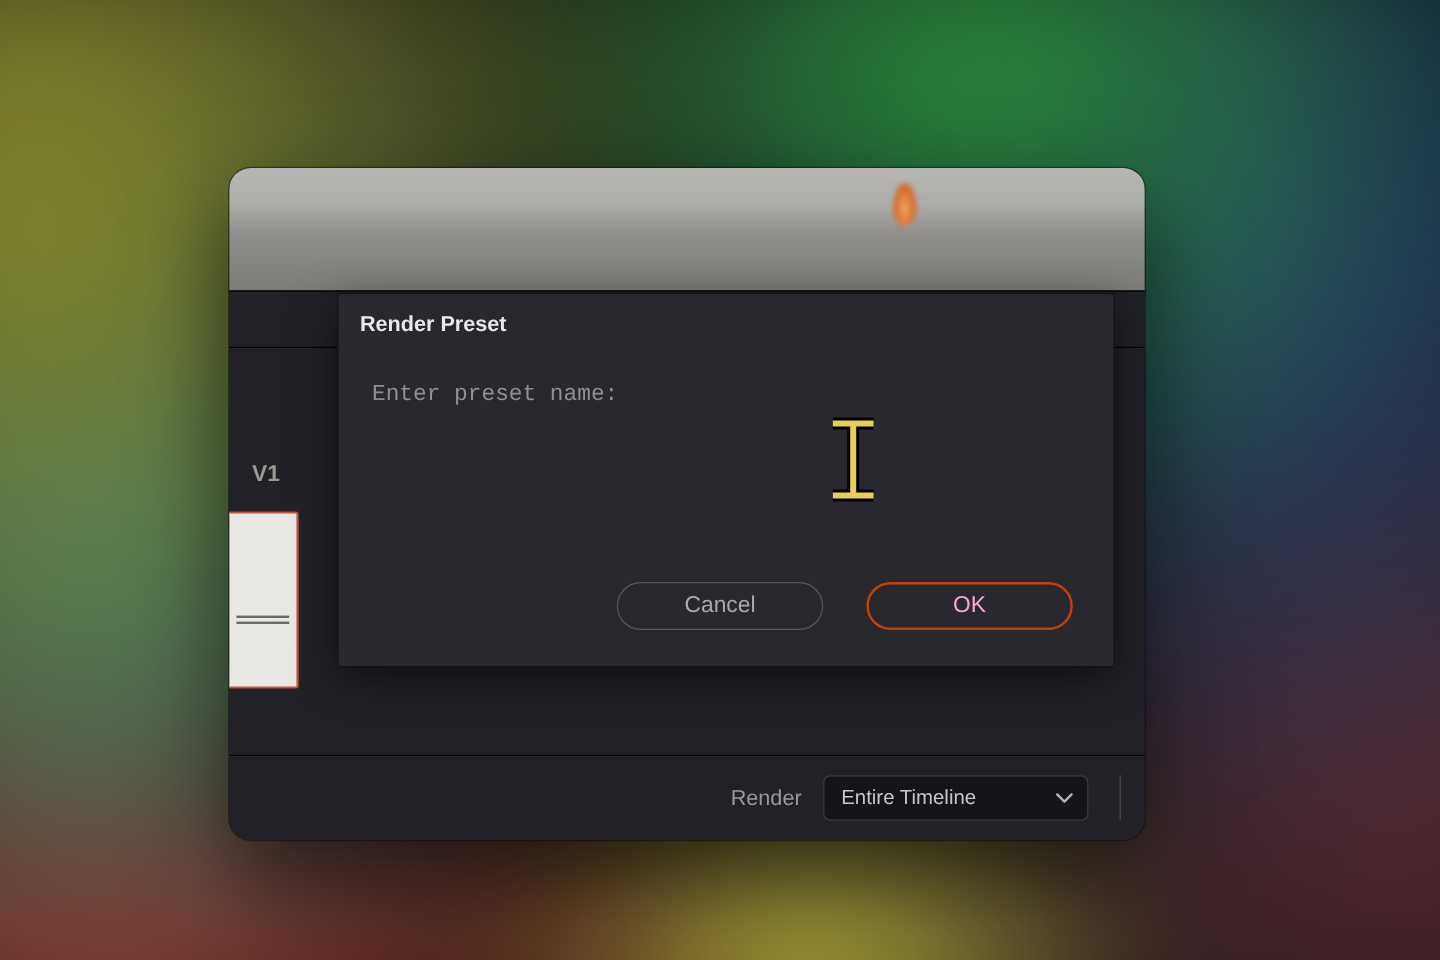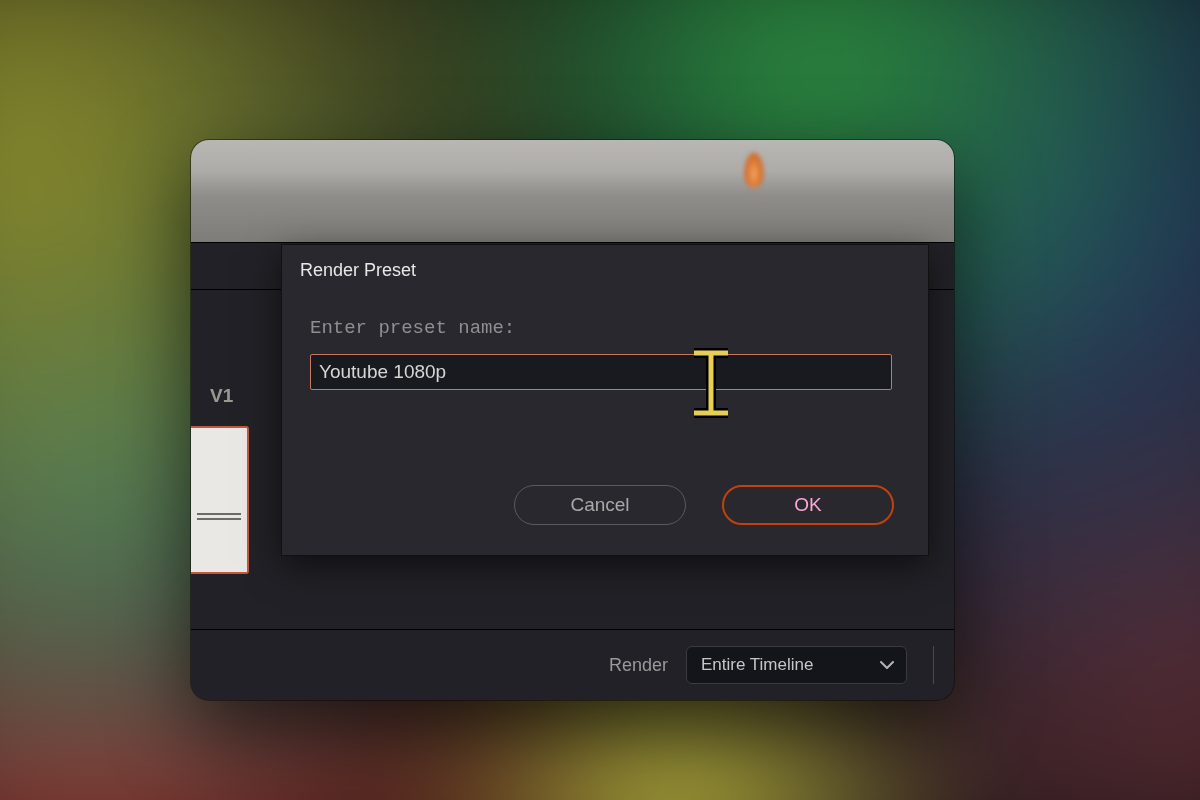--- a/index.html
+++ b/index.html
@@ -153,21 +153,21 @@
     top:104px;
     width:646px;
     height:310px;
     background:#28282e;
     border:1px solid #111;
     box-shadow:0 10px 34px rgba(0,0,0,0.55);
   }
   .dialog-title {
     color:#e8e8e8;
     font-size:18px;
-    font-weight:400;
+    font-weight:700;
     padding:15px 18px 0 18px;
   }
   .dialog-label {
     color:#8f8f92;
     font-size:19px;
     position:absolute;
     left:28px;
     top:72px;
     font-family:Liberation Mono, monospace;
   }
@@ -238,21 +238,20 @@
 
   <div class="sep"></div>
 
   <div class="track-label">V1</div>
 
   <div class="clip"></div>
 
   <div class="dialog">
     <div class="dialog-title">Render Preset</div>
     <div class="dialog-label">Enter preset name:</div>
-    <input class="dialog-input" type="text" value="Youtube 1080p" style="">
 
     <div class="ibeam">
       <svg width="42" height="76" viewBox="0 0 42 76">
         <g stroke="#000" stroke-width="10" stroke-linecap="butt" fill="none">
           <line x1="21" y1="9" x2="21" y2="67"></line>
           <line x1="4" y1="8" x2="38" y2="8"></line>
           <line x1="4" y1="68" x2="38" y2="68"></line>
         </g>
         <g stroke="#e7cf57" stroke-width="5" stroke-linecap="butt" fill="none">
           <line x1="21" y1="9" x2="21" y2="67"></line>

